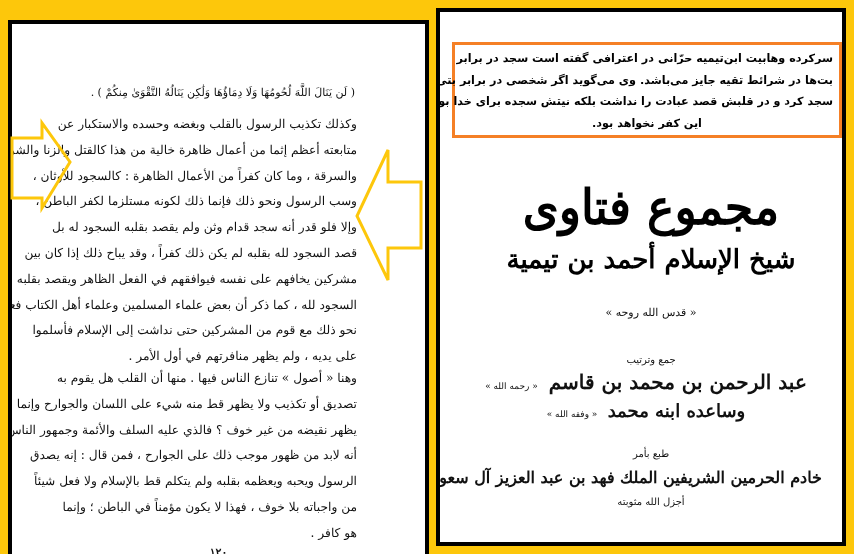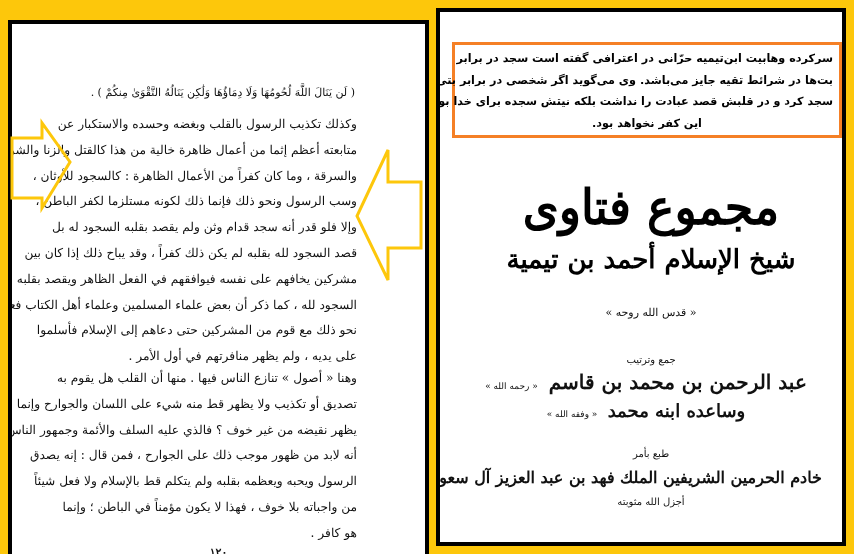--- a/index.html
+++ b/index.html
@@ -114,21 +114,21 @@
 
   <div id="para-1" class="para ar">
     <p>وكذلك تكذيب الرسول بالقلب وبغضه وحسده والاستكبار عن</p>
     <p>متابعته أعظم إثما من أعمال ظاهرة خالية من هذا كالقتل والزنا والشرب</p>
     <p>والسرقة ، وما كان كفراً من الأعمال الظاهرة : كالسجود للأوثان ،</p>
     <p>وسب الرسول ونحو ذلك فإنما ذلك لكونه مستلزما لكفر الباطن ،</p>
     <p>وإلا فلو قدر أنه سجد قدام وثن ولم يقصد بقلبه السجود له بل</p>
     <p>قصد السجود لله بقلبه لم يكن ذلك كفراً ، وقد يباح ذلك إذا كان بين</p>
     <p>مشركين يخافهم على نفسه فيوافقهم في الفعل الظاهر ويقصد بقلبه</p>
     <p>السجود لله ، كما ذكر أن بعض علماء المسلمين وعلماء أهل الكتاب فعل</p>
-    <p>نحو ذلك مع قوم من المشركين حتى دعاهم إلى الإسلام فأسلموا</p>
+    <p>نحو ذلك مع قوم من المشركين حتى نداشت إلى الإسلام فأسلموا</p>
     <p>على يديه ، ولم يظهر منافرتهم في أول الأمر .</p>
   </div>
 
   <div id="para-2" class="para ar">
     <p>وهنا « أصول » تنازع الناس فيها . منها أن القلب هل يقوم به</p>
     <p>تصديق أو تكذيب ولا يظهر قط منه شيء على اللسان والجوارح وإنما</p>
     <p>يظهر نقيضه من غير خوف ؟ فالذي عليه السلف والأئمة وجمهور الناس</p>
     <p>أنه لابد من ظهور موجب ذلك على الجوارح ، فمن قال : إنه يصدق</p>
     <p>الرسول ويحبه ويعظمه بقلبه ولم يتكلم قط بالإسلام ولا فعل شيئاً</p>
     <p>من واجباته بلا خوف ، فهذا لا يكون مؤمناً في الباطن ؛ وإنما</p>

